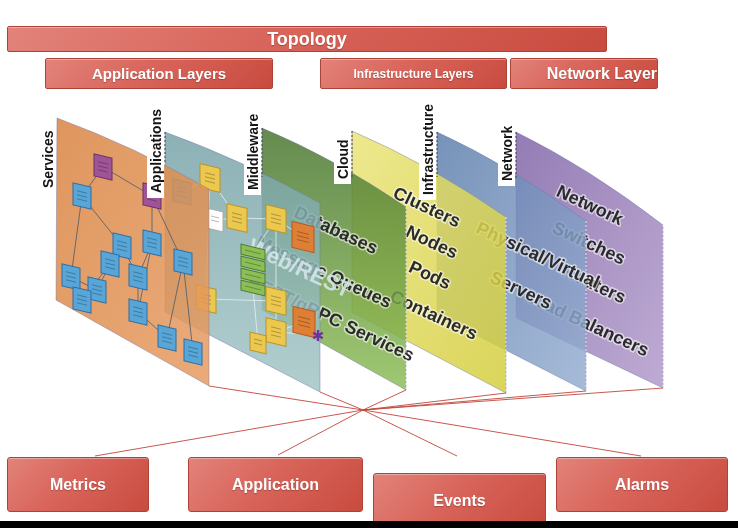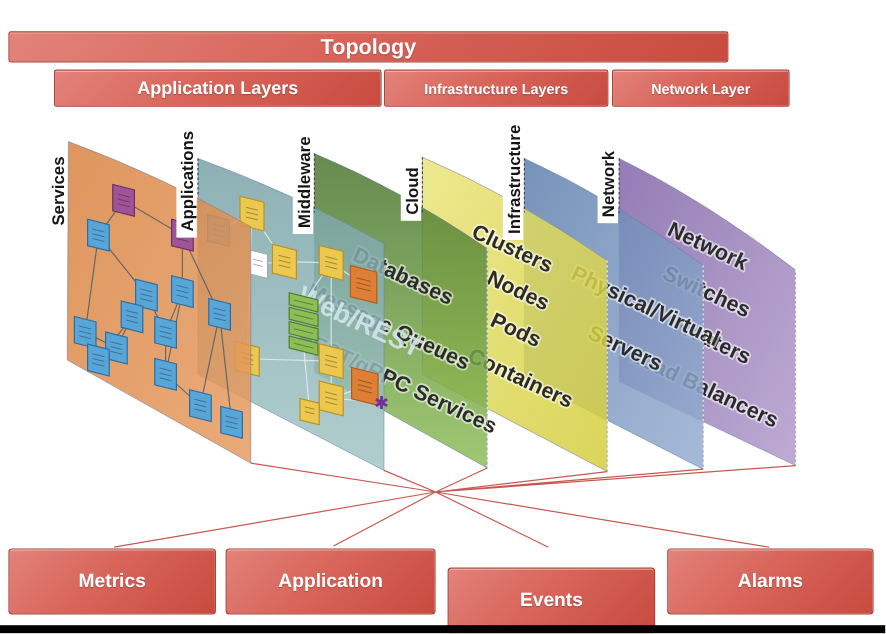--- a/index.html
+++ b/index.html
@@ -5,25 +5,25 @@
   html,body{margin:0;padding:0;background:#fff;}
   .slide{position:relative;width:738px;height:528px;background:#ffffff;overflow:hidden;
          font-family:"Liberation Sans","DejaVu Sans",sans-serif;}
   .redbar{position:absolute;display:flex;align-items:center;justify-content:center;
           color:#fff;font-weight:bold;
           background:linear-gradient(135deg,#e2837a 0%,#d8645a 45%,#c94b3f 100%);
           border:1px solid #ad4237;border-radius:2px;
           box-shadow:inset 0 1px 0 rgba(255,255,255,.35);
           text-shadow:0 1px 1px rgba(0,0,0,.25);box-sizing:border-box;}
   #topology-bar{left:7px;top:10px;width:600px;height:26px;font-size:18px;margin-top:16px;}
-  #bar-app{left:45px;top:58px;width:273px;height:31px;font-size:15px;}
+  #bar-app{left:45px;top:58px;width:228px;height:31px;font-size:15px;}
   #bar-infra{left:320px;top:58px;width:187px;height:31px;font-size:12px;}
-  #bar-net{left:510px;top:58px;width:148px;height:31px;font-size:12px;}
+  #bar-net{left:510px;top:58px;width:148px;height:31px;font-size:16px;justify-content:flex-end;}
   .outbox{border-radius:3px;font-size:16px;height:55px;top:457px;}
-  #box-metrics{left:7px;width:173px;}
+  #box-metrics{left:7px;width:142px;}
   #box-attributes{left:188px;width:175px;}
   #box-events{left:373px;width:173px;margin-top:16px;}
   #box-alarms{left:556px;width:172px;text-align:right;}
   #diagram-svg{position:absolute;left:0;top:0;}
   #bottom-frame{position:absolute;left:0;top:521px;width:738px;height:7px;background:#000;}
   .plane{stroke:#6f76a8;stroke-opacity:.55;stroke-width:.8;fill-opacity:.84;}
   .pt{font:bold 18px "Liberation Sans","DejaVu Sans",sans-serif;fill:#2b2b2b;
       stroke:#ffffff;stroke-width:3px;stroke-opacity:.55;stroke-linejoin:round;paint-order:stroke;}
   .ghost{font:bold 22px "Liberation Sans","DejaVu Sans",sans-serif;fill:#d3e5ea;opacity:.9;}
   .vlabel{font:bold 14px "Liberation Sans","DejaVu Sans",sans-serif;fill:#141414;}

